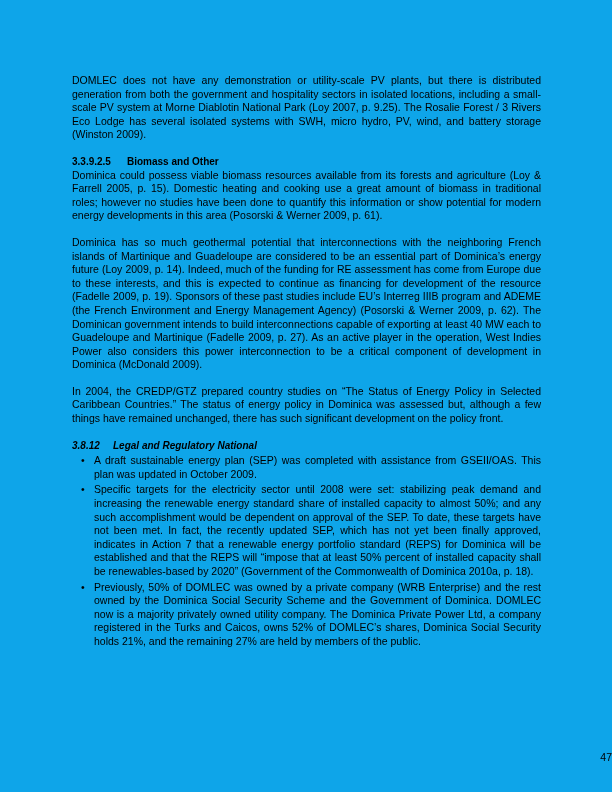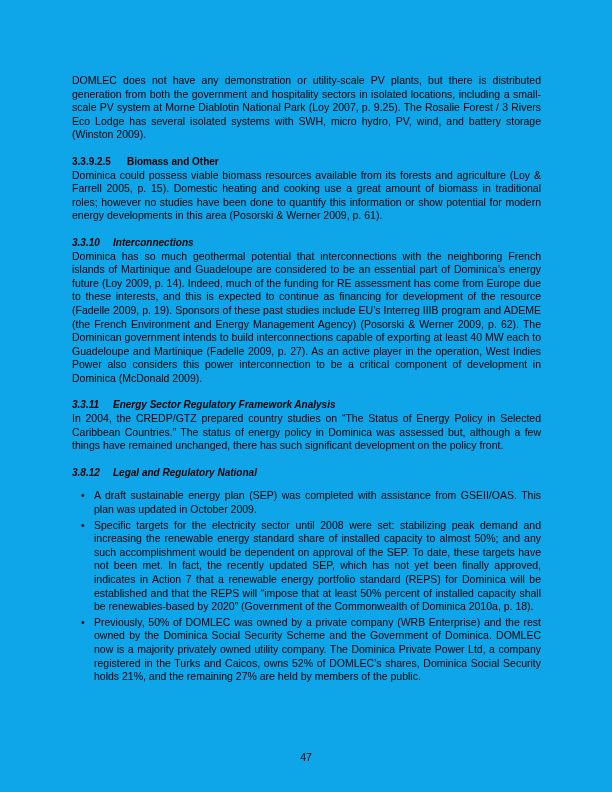--- a/index.html
+++ b/index.html
@@ -15,45 +15,43 @@
     font-size:10.5px;line-height:13.6px;text-align:justify;
   }
   p.body-par{margin:0 0 13px 0;}
   .heading{
     font-weight:bold;font-size:10px;line-height:13.6px;
     margin:0;text-align:left;
   }
   .heading.italic{font-style:italic;}
   .hnum{display:inline-block;min-width:41px;}
   .hnum.wide{min-width:55px;}
-  ul.bullets{list-style:none;margin:10px 0 0 0;padding:0 0 0 9px;}
+  ul.bullets{list-style:none;margin:2px 0 0 0;padding:0 0 0 9px;}
   ul.bullets li{position:relative;padding-left:13px;margin-bottom:2px;}
   ul.bullets li::before{
     content:"\2022";position:absolute;left:0;top:0;
   }
   .pagenum{
     position:absolute;left:0;right:0;bottom:29px;
-    text-align:center;font-size:10.5px;
+    text-align:right;font-size:10.5px;
   }
 </style>
 </head>
 <body>
 
 <div class="page">
   <div class="content">
 
     <p class="body-par">DOMLEC does not have any demonstration or utility-scale PV plants, but there is distributed generation from both the government and hospitality sectors in isolated locations, including a small-scale PV system at Morne Diablotin National Park (Loy 2007, p. 9.25). The Rosalie Forest / 3 Rivers Eco Lodge has several isolated systems with SWH, micro hydro, PV, wind, and battery storage (Winston 2009).</p>
 
     <h2 class="heading"><span class="hnum wide">3.3.9.2.5</span><span>Biomass and Other</span></h2>
     <p class="body-par">Dominica could possess viable biomass resources available from its forests and agriculture (Loy &amp; Farrell 2005, p. 15). Domestic heating and cooking use a great amount of biomass in traditional roles; however no studies have been done to quantify this information or show potential for modern energy developments in this area (Posorski &amp; Werner 2009, p. 61).</p>
 
-    <h2 class="heading italic"><span class="hnum">3.3.10</span><span>Interconnections</span></h2>
     <p class="body-par">Dominica has so much geothermal potential that interconnections with the neighboring French islands of Martinique and Guadeloupe are considered to be an essential part of Dominica’s energy future (Loy 2009, p. 14). Indeed, much of the funding for RE assessment has come from Europe due to these interests, and this is expected to continue as financing for development of the resource (Fadelle 2009, p. 19). Sponsors of these past studies include EU’s Interreg IIIB program and ADEME (the French Environment and Energy Management Agency) (Posorski &amp; Werner 2009, p. 62). The Dominican government intends to build interconnections capable of exporting at least 40 MW each to Guadeloupe and Martinique (Fadelle 2009, p. 27). As an active player in the operation, West Indies Power also considers this power interconnection to be a critical component of development in Dominica (McDonald 2009).</p>
 
-    <h2 class="heading italic"><span class="hnum">3.3.11</span><span>Energy Sector Regulatory Framework Analysis</span></h2>
     <p class="body-par">In 2004, the CREDP/GTZ prepared country studies on “The Status of Energy Policy in Selected Caribbean Countries.” The status of energy policy in Dominica was assessed but, although a few things have remained unchanged, there has such significant development on the policy front.</p>
 
     <h2 class="heading italic"><span class="hnum">3.8.12</span><span>Legal and Regulatory National</span></h2>
 
     <ul class="bullets">
       <li><span>A draft sustainable energy plan (SEP) was completed with assistance from GSEII/OAS. This plan was updated in October 2009.</span></li>
       <li><span>Specific targets for the electricity sector until 2008 were set: stabilizing peak demand and increasing the renewable energy standard share of installed capacity to almost 50%; and any such accomplishment would be dependent on approval of the SEP. To date, these targets have not been met. In fact, the recently updated SEP, which has not yet been finally approved, indicates in Action 7 that a renewable energy portfolio standard (REPS) for Dominica will be established and that the REPS will “impose that at least 50% percent of installed capacity shall be renewables-based by 2020” (Government of the Commonwealth of Dominica 2010a, p. 18).</span></li>
       <li><span>Previously, 50% of DOMLEC was owned by a private company (WRB Enterprise) and the rest owned by the Dominica Social Security Scheme and the Government of Dominica. DOMLEC now is a majority privately owned utility company. The Dominica Private Power Ltd, a company registered in the Turks and Caicos, owns 52% of DOMLEC’s shares, Dominica Social Security holds 21%, and the remaining 27% are held by members of the public.</span></li>
     </ul>
 

